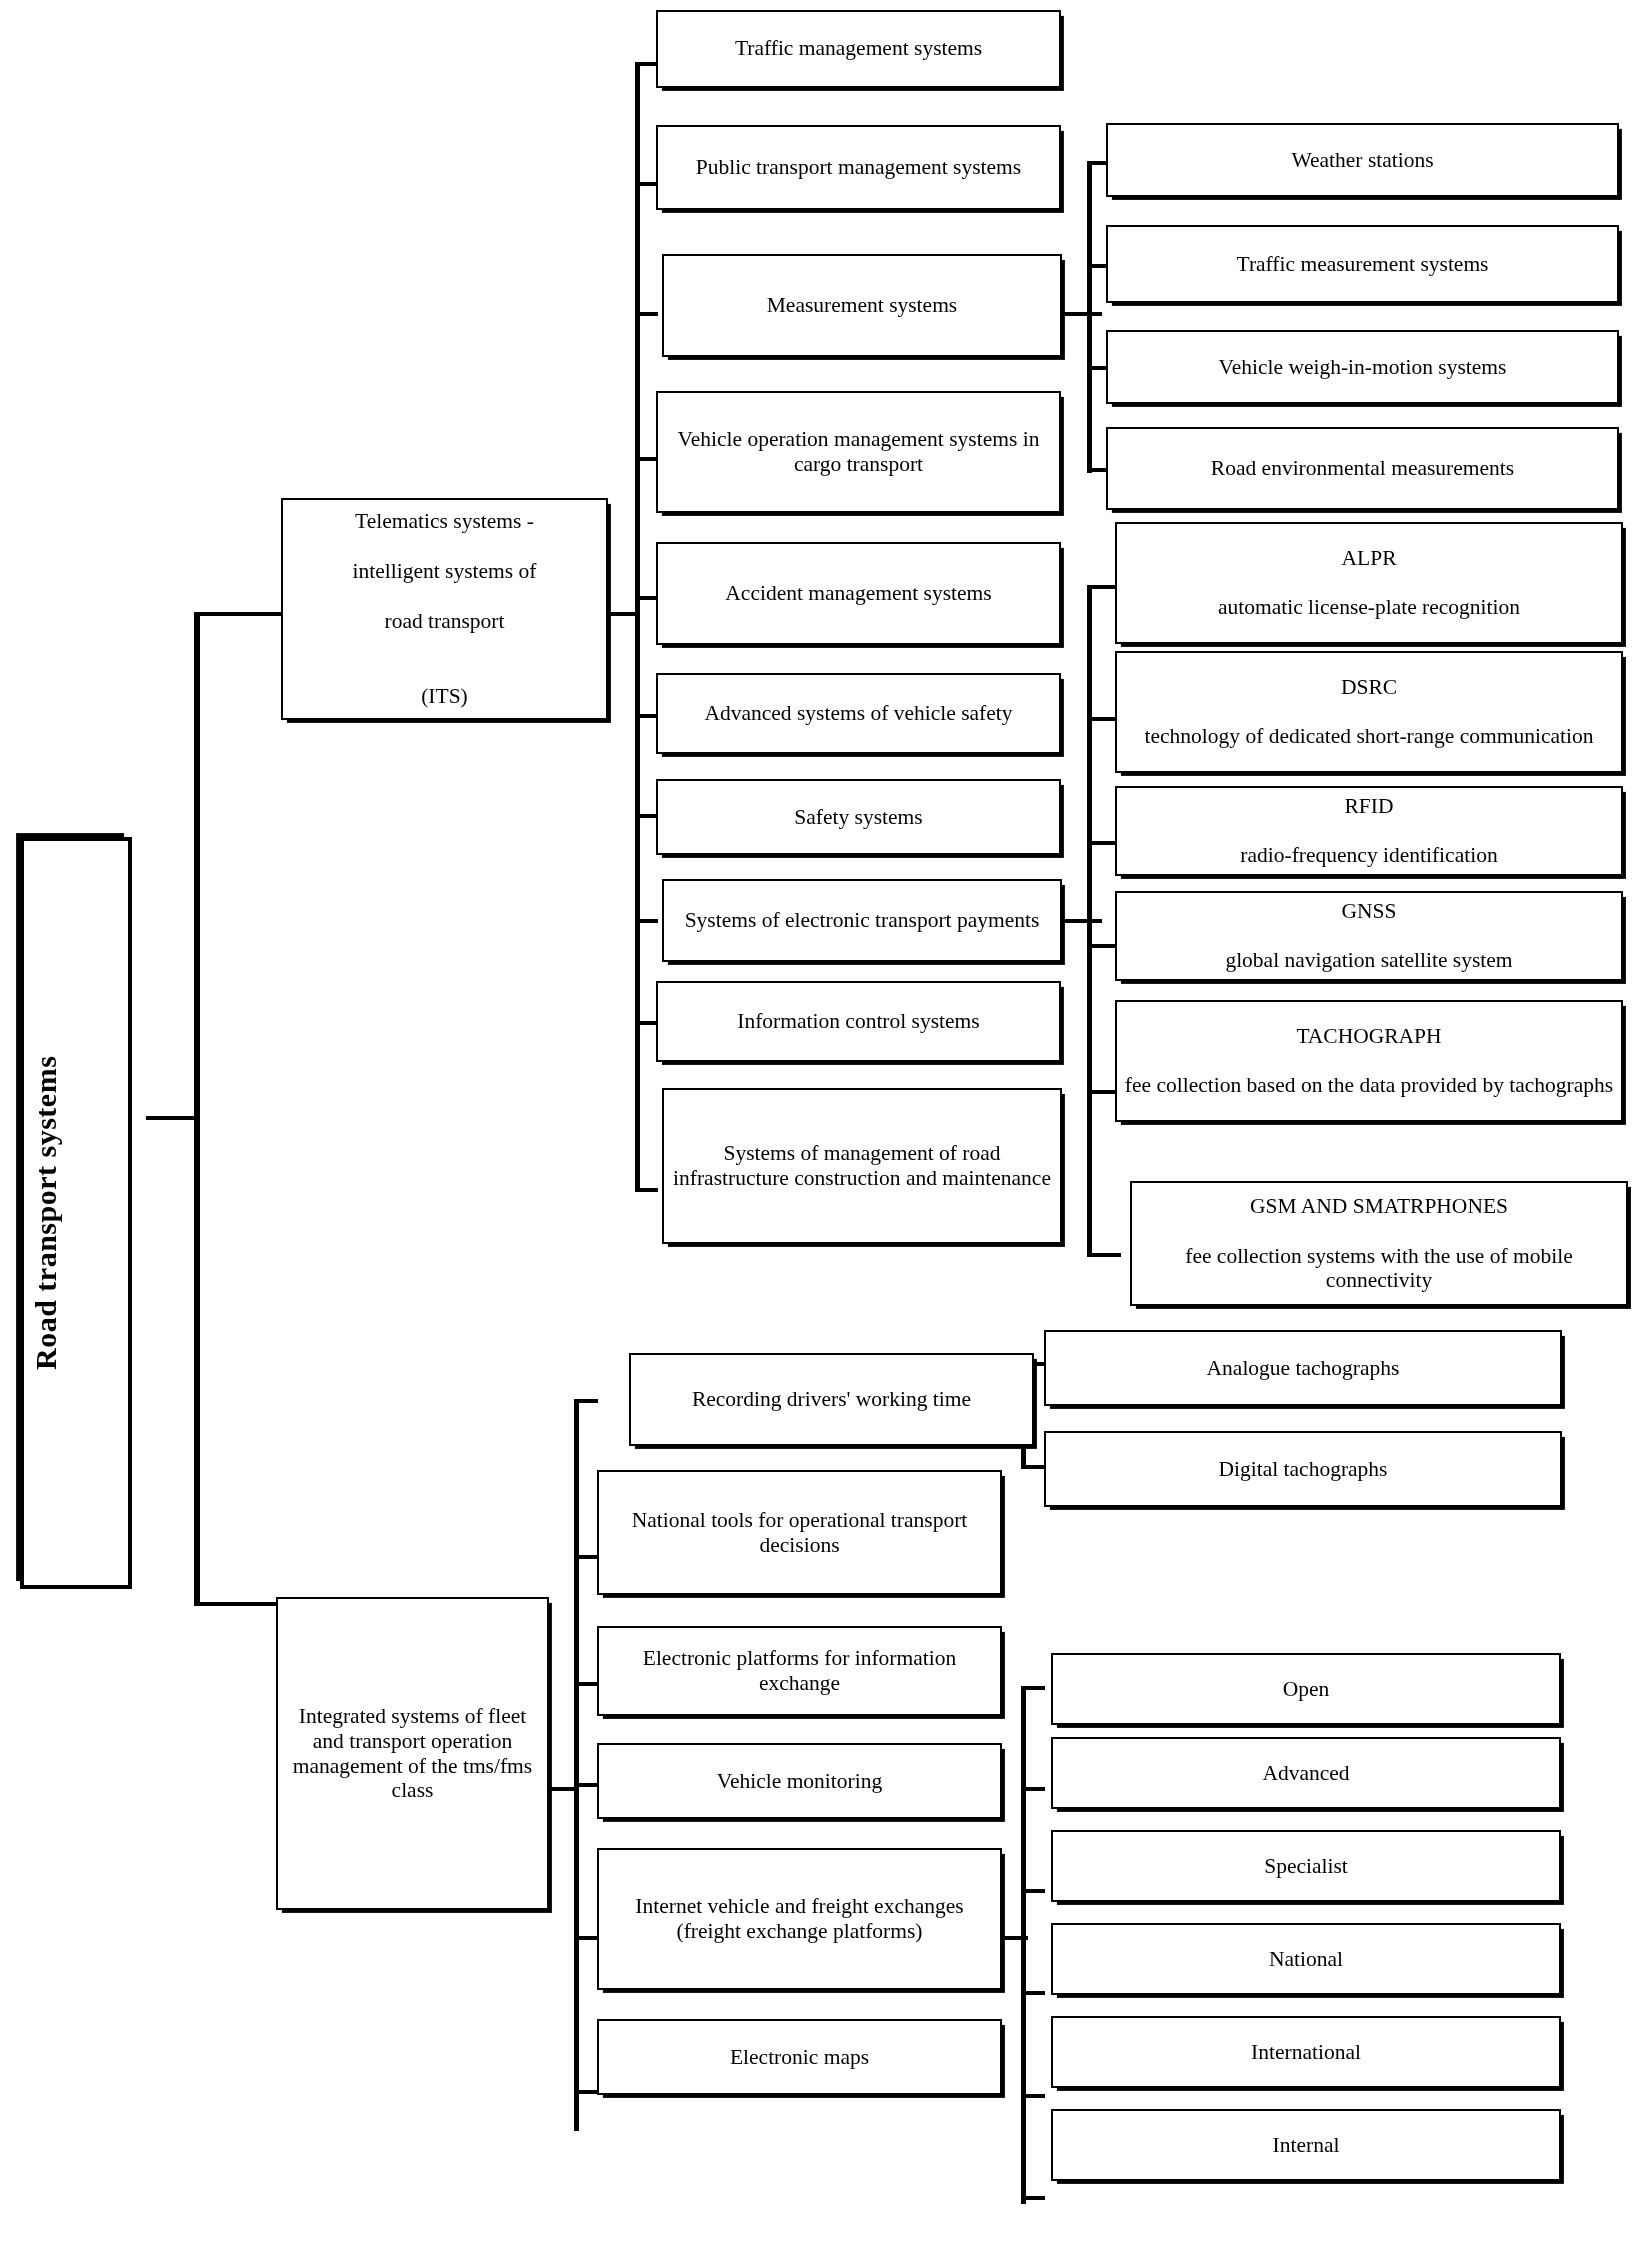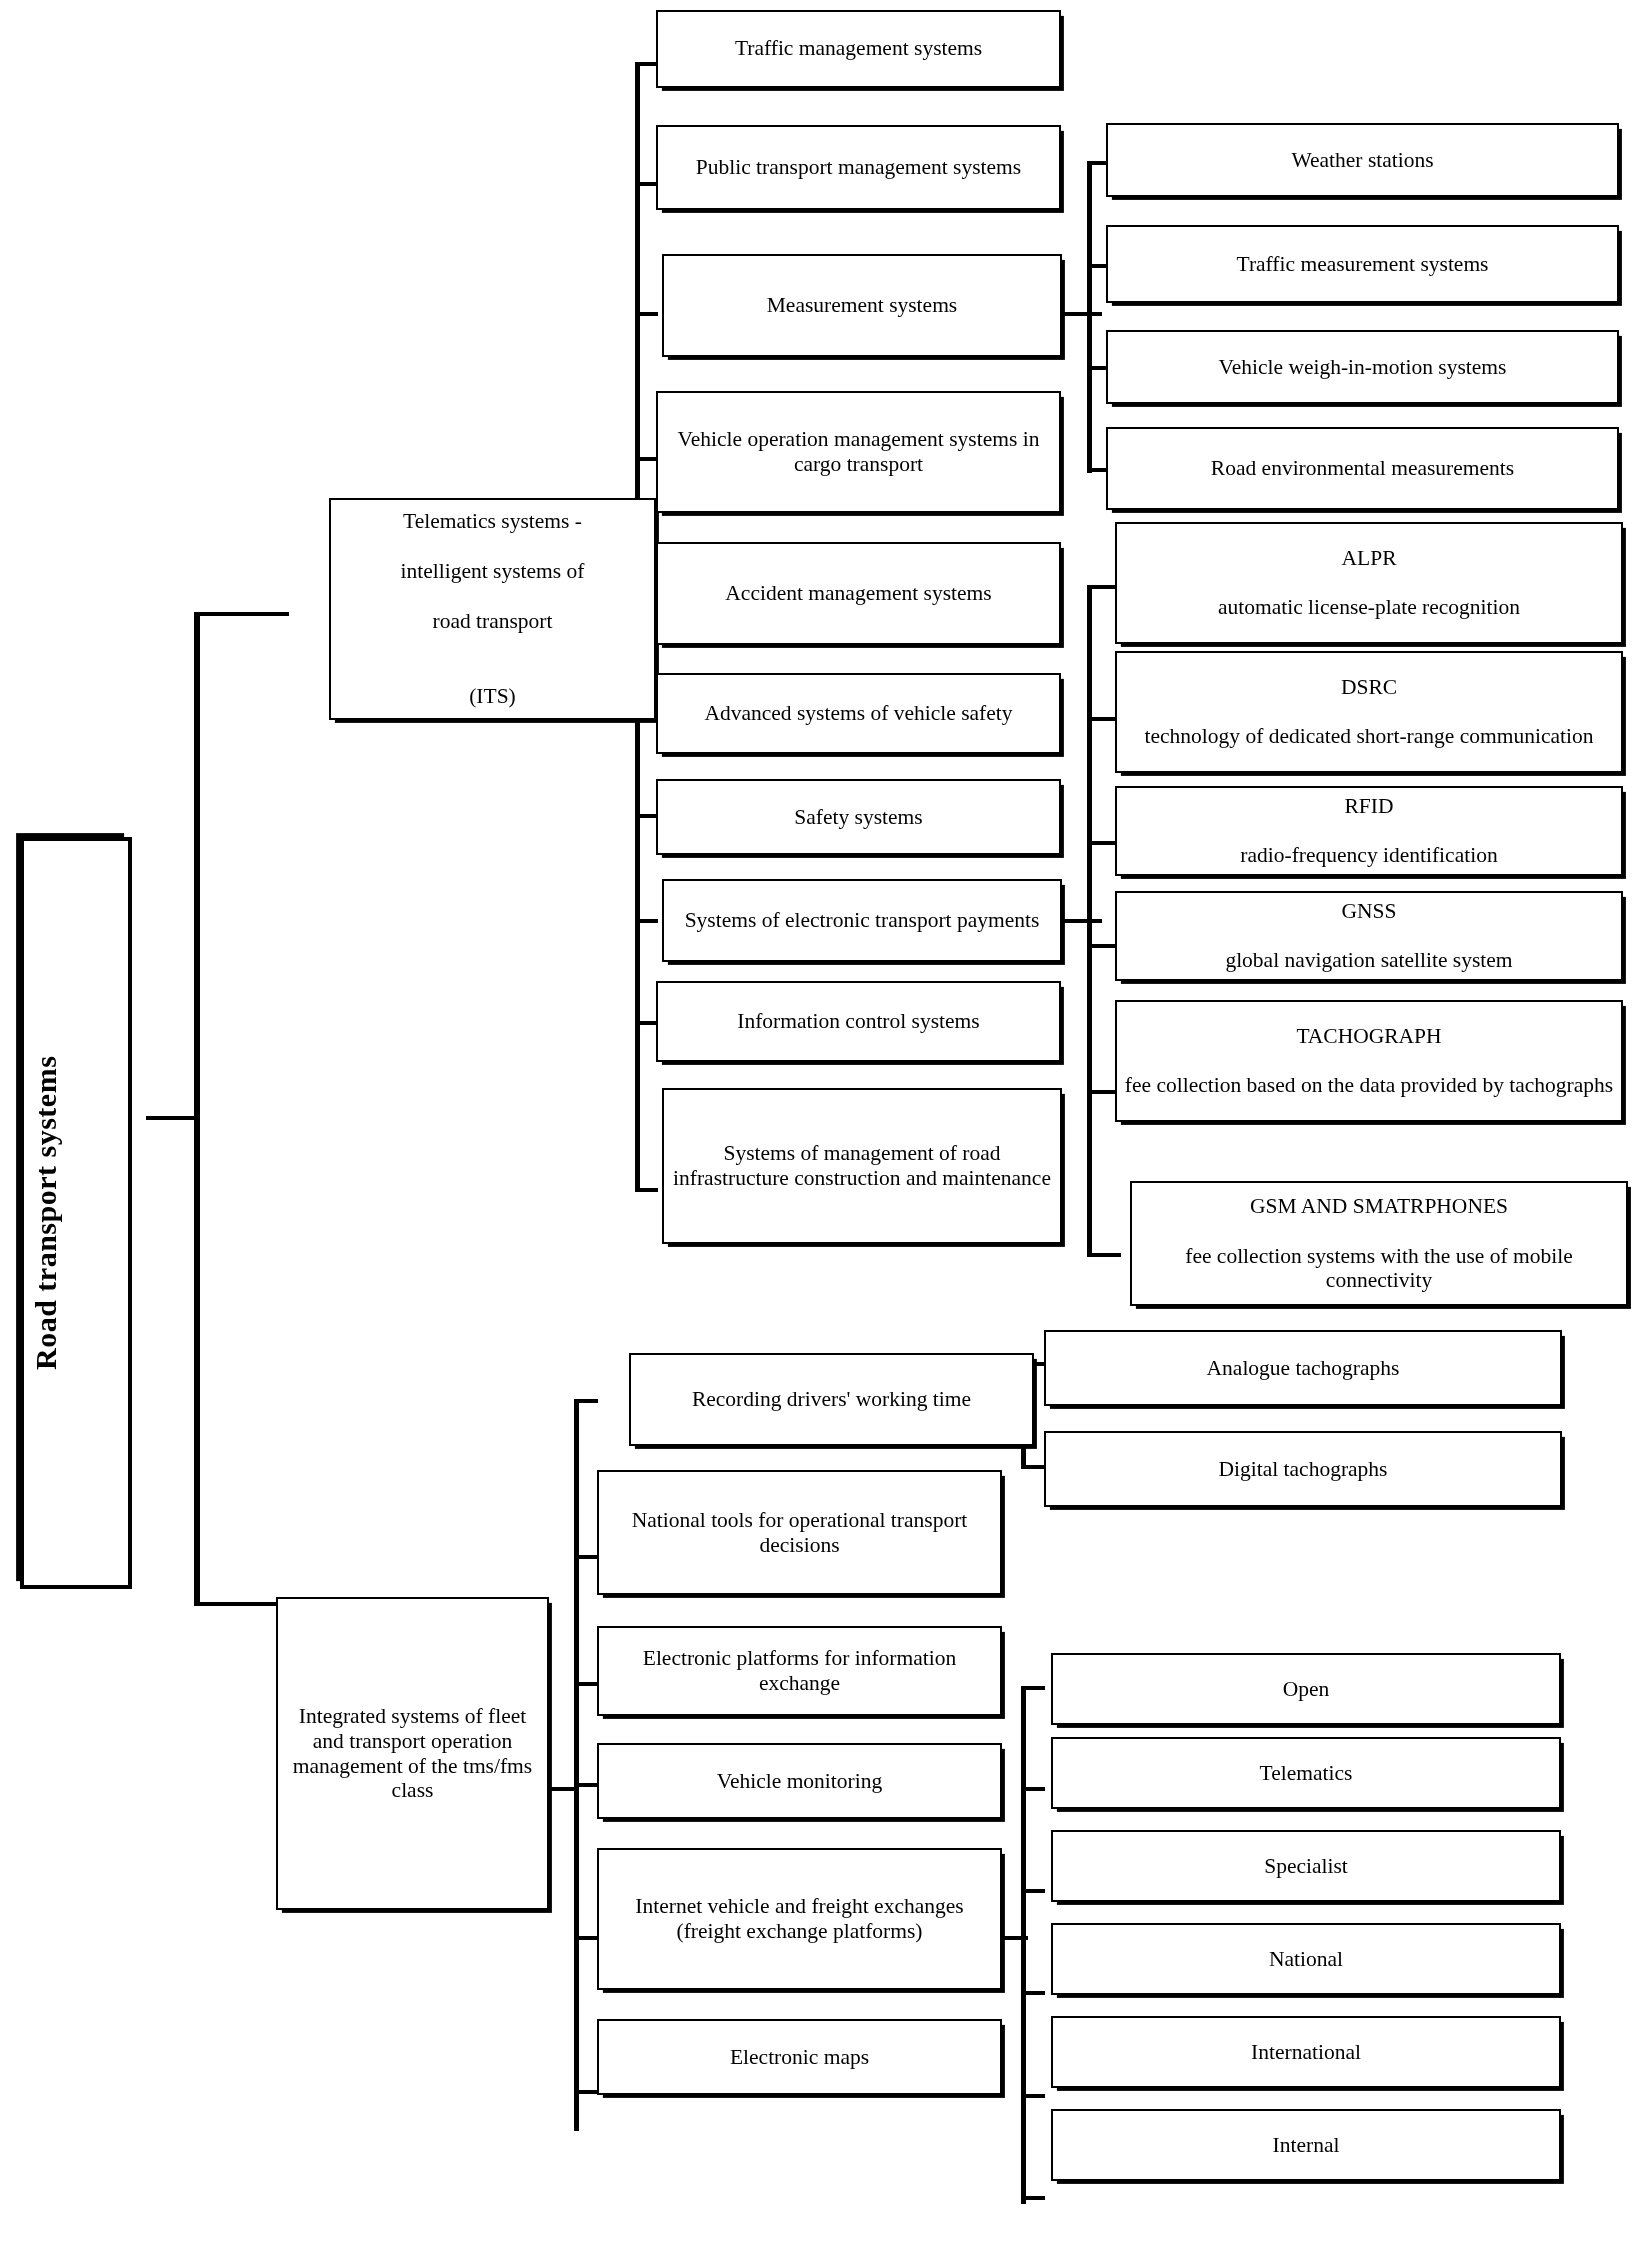--- a/index.html
+++ b/index.html
@@ -99,21 +99,21 @@
   <div class="ln stub" style="left:1021px;top:1787px;width:24.4px;"></div>
   <div class="ln stub" style="left:1021px;top:1889px;width:24.4px;"></div>
   <div class="ln stub" style="left:1021px;top:1991px;width:24.4px;"></div>
   <div class="ln stub" style="left:1021px;top:2094px;width:24.4px;"></div>
   <div class="ln stub" style="left:1021px;top:2196px;width:24.4px;"></div>
 
   <div class="box root" style="left:19.5px;top:837px;width:112px;height:752px;">
     <span>Road transport systems</span>
   </div>
 
-  <div class="box" style="left:281px;top:498px;width:327px;height:222px;margin-left:48px;">
+  <div class="box" style="left:281px;top:498px;width:327px;height:222px;">
     <span><span>Telematics systems -</span><br><span>intelligent systems of</span><br><span>road transport</span><br><br><span>(ITS)</span></span>
   </div>
 
   <div class="box" style="left:656px;top:9.8px;width:405px;height:78px;justify-content:flex-end;">
     <span>Traffic management systems</span>
   </div>
   <div class="box" style="left:656px;top:125px;width:405px;height:85px;">
     <span>Public transport management systems</span>
   </div>
   <div class="box" style="left:662px;top:254px;width:400px;height:103px;">
@@ -200,21 +200,21 @@
     <span>Analogue tachographs</span>
   </div>
   <div class="box" style="left:1044px;top:1431px;width:518px;height:76px;">
     <span>Digital tachographs</span>
   </div>
 
   <div class="box" style="left:1051px;top:1653px;width:510px;height:72px;">
     <span>Open</span>
   </div>
   <div class="box" style="left:1051px;top:1737px;width:510px;height:72px;">
-    <span>Telematics</span>
+    <span>Advanced</span>
   </div>
   <div class="box" style="left:1051px;top:1830px;width:510px;height:72px;">
     <span>Specialist</span>
   </div>
   <div class="box" style="left:1051px;top:1923px;width:510px;height:72px;">
     <span>National</span>
   </div>
   <div class="box" style="left:1051px;top:2016px;width:510px;height:72px;">
     <span>International</span>
   </div>

